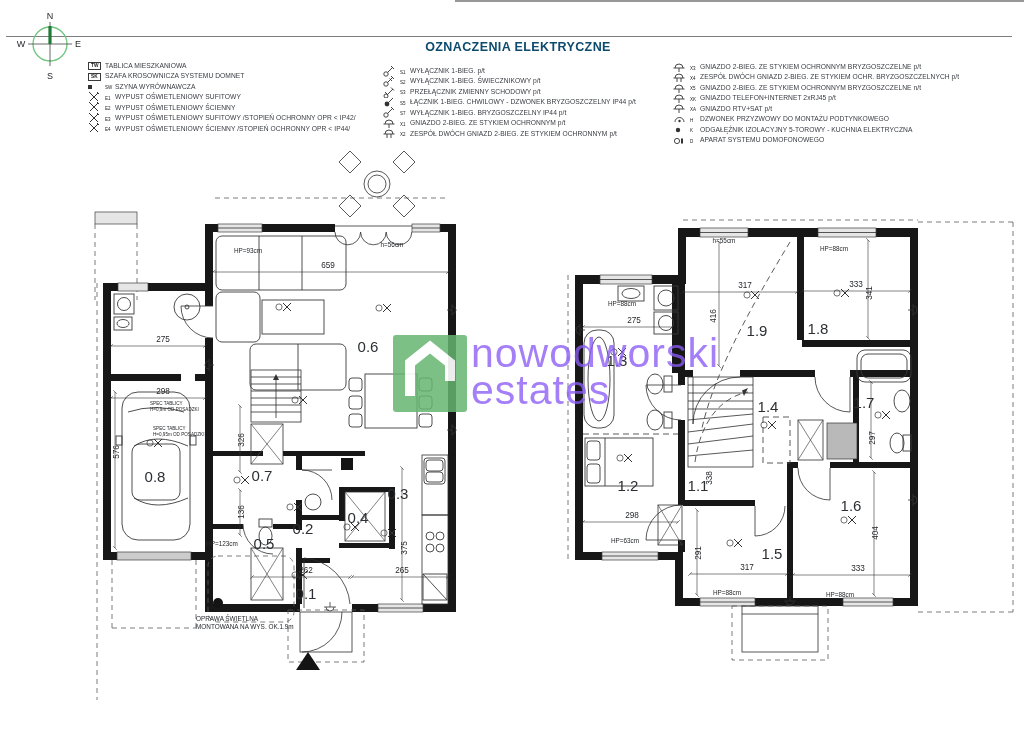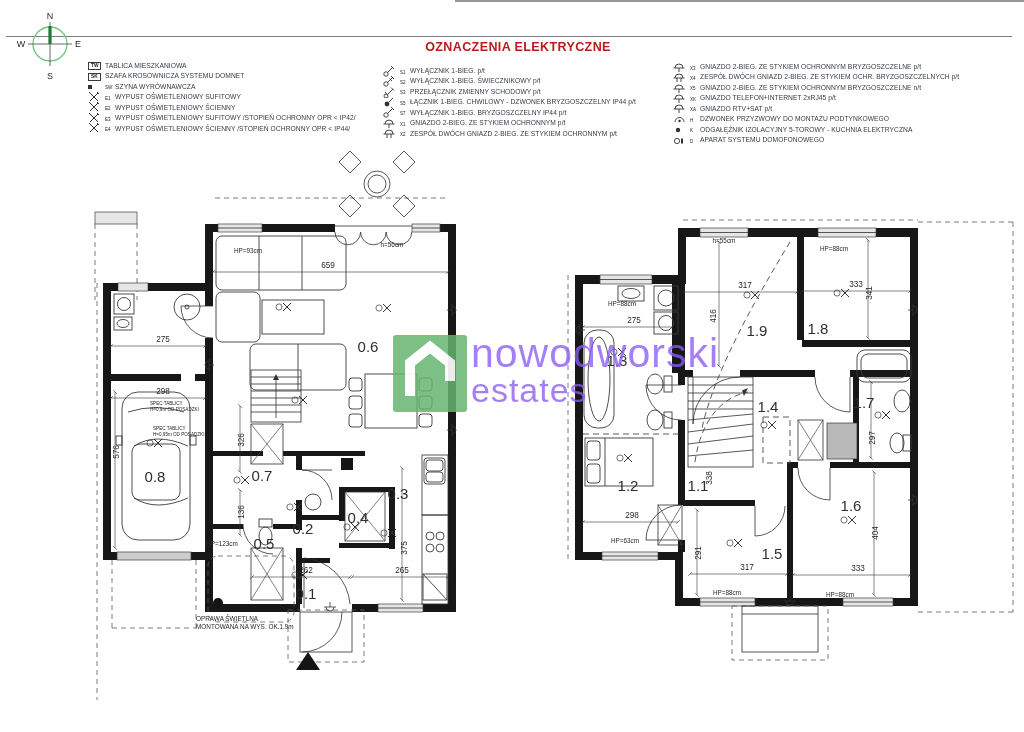--- a/index.html
+++ b/index.html
@@ -4,36 +4,36 @@
 <style>
   html,body{margin:0;padding:0;}
   body{width:1024px;height:732px;background:#ffffff;position:relative;overflow:hidden;
        font-family:"Liberation Sans",sans-serif;color:#2b2e33;}
   .abs{position:absolute;}
   
   #topline{left:455px;top:0;width:569px;height:2px;background:#979797;}
   #dashline{left:6px;top:36px;width:1006px;height:0;border-top:1px solid #7d7d7d;}
   
   #legend-title{left:357px;top:40px;width:322px;text-align:center;font-size:12.5px;
-      font-weight:bold;letter-spacing:.4px;color:#b91c1c;}
+      font-weight:bold;letter-spacing:.4px;color:#0c4a6e;}
   .legcol{line-height:10.4px;}
   #legcol0{left:88px;top:61px;}
   #legcol1{left:383px;top:66px;}
   #legcol2{left:673px;top:62px;}
   .lrow{display:flex;align-items:center;height:10.45px;white-space:nowrap;}
   .lic{width:17px;display:flex;justify-content:flex-start;align-items:center;}
   .lbox{border:1px solid #3a3a3a;font-size:4.8px;font-weight:bold;padding:0 2px;line-height:6px;color:#222;}
   .lsq{width:4px;height:4px;background:#333;display:inline-block;}
   .lcode{font-size:4.5px;color:#222;width:10px;margin-top:3px;}
   .llab{font-size:6.7px;color:#363a40;letter-spacing:.05px;}
   
   #watermark{left:393px;top:335px;display:flex;align-items:flex-start;z-index:5;opacity:.92;}
   #wm-text{margin-left:4px;color:#8b5cf6;opacity:.85;}
   #wm-line1{font-size:41px;line-height:37px;letter-spacing:1px;}
-  #wm-line2{font-size:34px;line-height:36px;letter-spacing:1px;}
+  #wm-line2{font-size:41px;line-height:36px;letter-spacing:1px;}
   
   svg text{font-family:"Liberation Sans",sans-serif;fill:#26282c;}
   .room{font-size:15px;fill:#2c2f33;text-anchor:middle;}
   .dm{font-size:8.2px;text-anchor:middle;}
   .nt{font-size:6.4px;text-anchor:middle;}
   .nts{font-size:6.4px;text-anchor:start;}
   .tiny{font-size:4.6px;text-anchor:start;}
   .w{fill:#171717;}
   .win{fill:#e6e6e6;stroke:#3c3c3c;stroke-width:.7;}
   .gd{fill:#cccccc;stroke:#3c3c3c;stroke-width:.7;}

